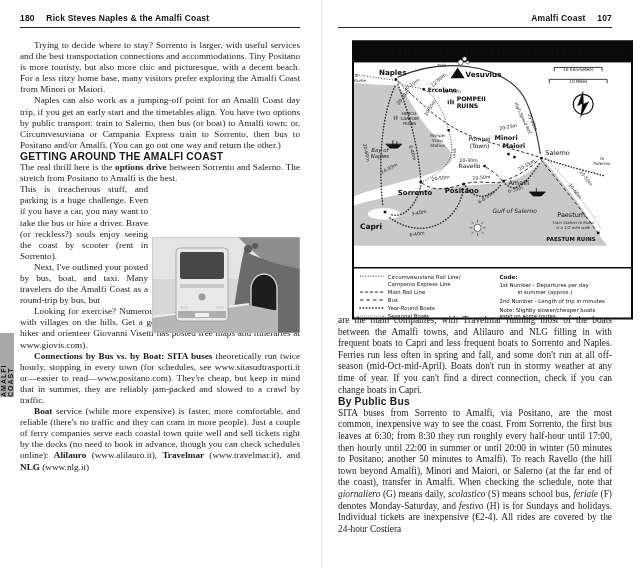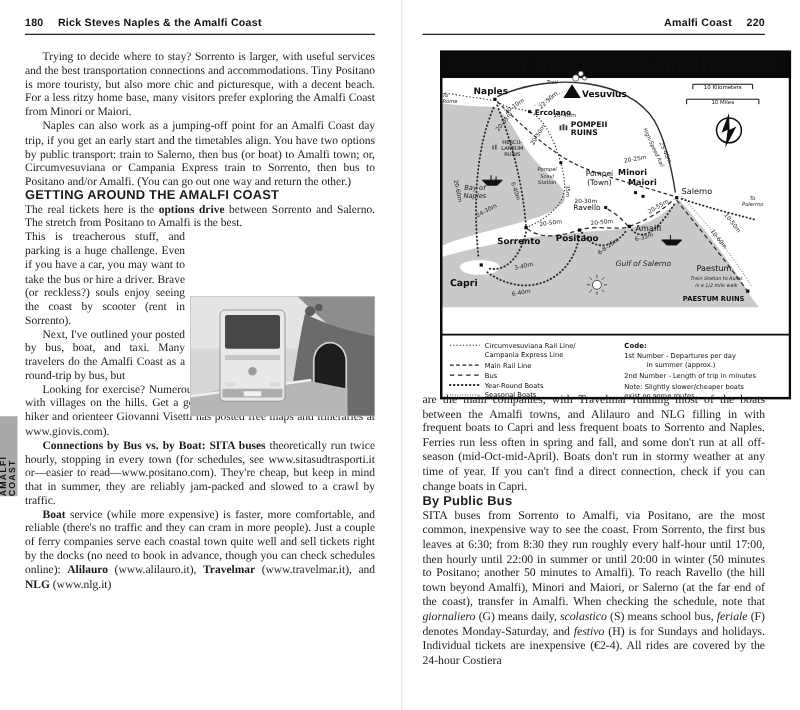--- a/index.html
+++ b/index.html
@@ -60,21 +60,21 @@
 
   <div class="runhead" id="lp-head">
     <span class="pagenum">180</span>
     <span>Rick Steves Naples &amp; the Amalfi Coast</span>
   </div>
 
   <div class="bodycol" id="lp-body">
     <p class="ind">Trying to decide where to stay? Sorrento is larger, with useful services and the best transportation connections and accommodations. Tiny Positano is more touristy, but also more chic and picturesque, with a decent beach. For a less ritzy home base, many visitors prefer exploring the Amalfi Coast from Minori or Maiori.</p>
     <p class="ind">Naples can also work as a jumping-off point for an Amalfi Coast day trip, if you get an early start and the timetables align. You have two options by public transport: train to Salerno, then bus (or boat) to Amalfi town; or, Circumvesuviana or Campania Express train to Sorrento, then bus to Positano and/or Amalfi. (You can go out one way and return the other.)</p>
     <p class="subhead">GETTING AROUND THE AMALFI COAST</p>
-    <p><span>The real tickets here is the </span><span class="b">options drive</span><span> between Sorrento and Salerno. The stretch from Positano to Amalfi is the best.</span></p>
+    <p><span>The real thrill here is the </span><span class="b">options drive</span><span> between Sorrento and Salerno. The stretch from Positano to Amalfi is the best.</span></p>
     <p class="narrow">This is treacherous stuff, and parking is a huge challenge. Even if you have a car, you may want to take the bus or hire a driver. Brave (or reckless?) souls enjoy seeing the coast by scooter (rent in Sorrento).</p>
     <p class="narrow ind">Next, I've outlined your posted by bus, boat, and taxi. Many travelers do the Amalfi Coast as a round-trip by bus, but</p>
     <p class="ind">Looking for exercise? Numerous trails connect the main coastal towns with villages on the hills. Get a good map before you venture out (local hiker and orienteer Giovanni Visetti has posted free maps and itineraries at www.giovis.com).</p>
     <p class="ind"><span class="b">Connections by Bus vs. by Boat: SITA buses</span><span> theoretically run twice hourly, stopping in every town (for schedules, see www.sitasudtrasporti.it or—easier to read—www.positano.com). They're cheap, but keep in mind that in summer, they are reliably jam-packed and slowed to a crawl by traffic.</span></p>
     <p class="ind"><span class="b">Boat</span><span> service (while more expensive) is faster, more comfortable, and reliable (there's no traffic and they can cram in more people). Just a couple of ferry companies serve each coastal town quite well and sell tickets right by the docks (no need to book in advance, though you can check schedules online): </span><span class="b">Alilauro</span><span> (www.alilauro.it), </span><span class="b">Travelmar</span><span> (www.travelmar.it), and </span><span class="b">NLG</span><span> (www.nlg.it)</span></p>
   </div>
 
   <div id="bus-photo">
     <svg width="148" height="96" viewBox="0 0 148 96">
       <rect x="0" y="0" width="148" height="96" fill="#d7d7d7"></rect>
@@ -102,21 +102,21 @@
 
   <div class="tab" id="tab-left">
     <span>AMALFI COAST</span>
   </div>
 </div>
 
 <div class="page" id="page-right">
 
   <div class="runhead" id="rp-head">
     <span>Amalfi Coast</span>
-    <span class="pagenum">220</span>
+    <span class="pagenum">107</span>
   </div>
 
   <div id="map-box">
     <svg width="281" height="280" viewBox="0 0 282 280">
 
       <rect x="0" y="0" width="282" height="22" fill="#0a0a0a"></rect>
       <text x="141" y="15.5" text-anchor="middle" class="mt" font-size="12.5" fill="#ffffff" letter-spacing="1">Getting Around the Amalfi Coast</text>
 
       <g>
         <path d="M0,42 C14,44 30,45 44,45 C54,52 60,64 66,74 C74,88 86,98 96,108 C100,113 102,118 99,122 C90,131 76,135 64,138 C50,142 36,145 24,149 C16,151 8,154 0,157 Z" fill="#c9c9c9"></path>

